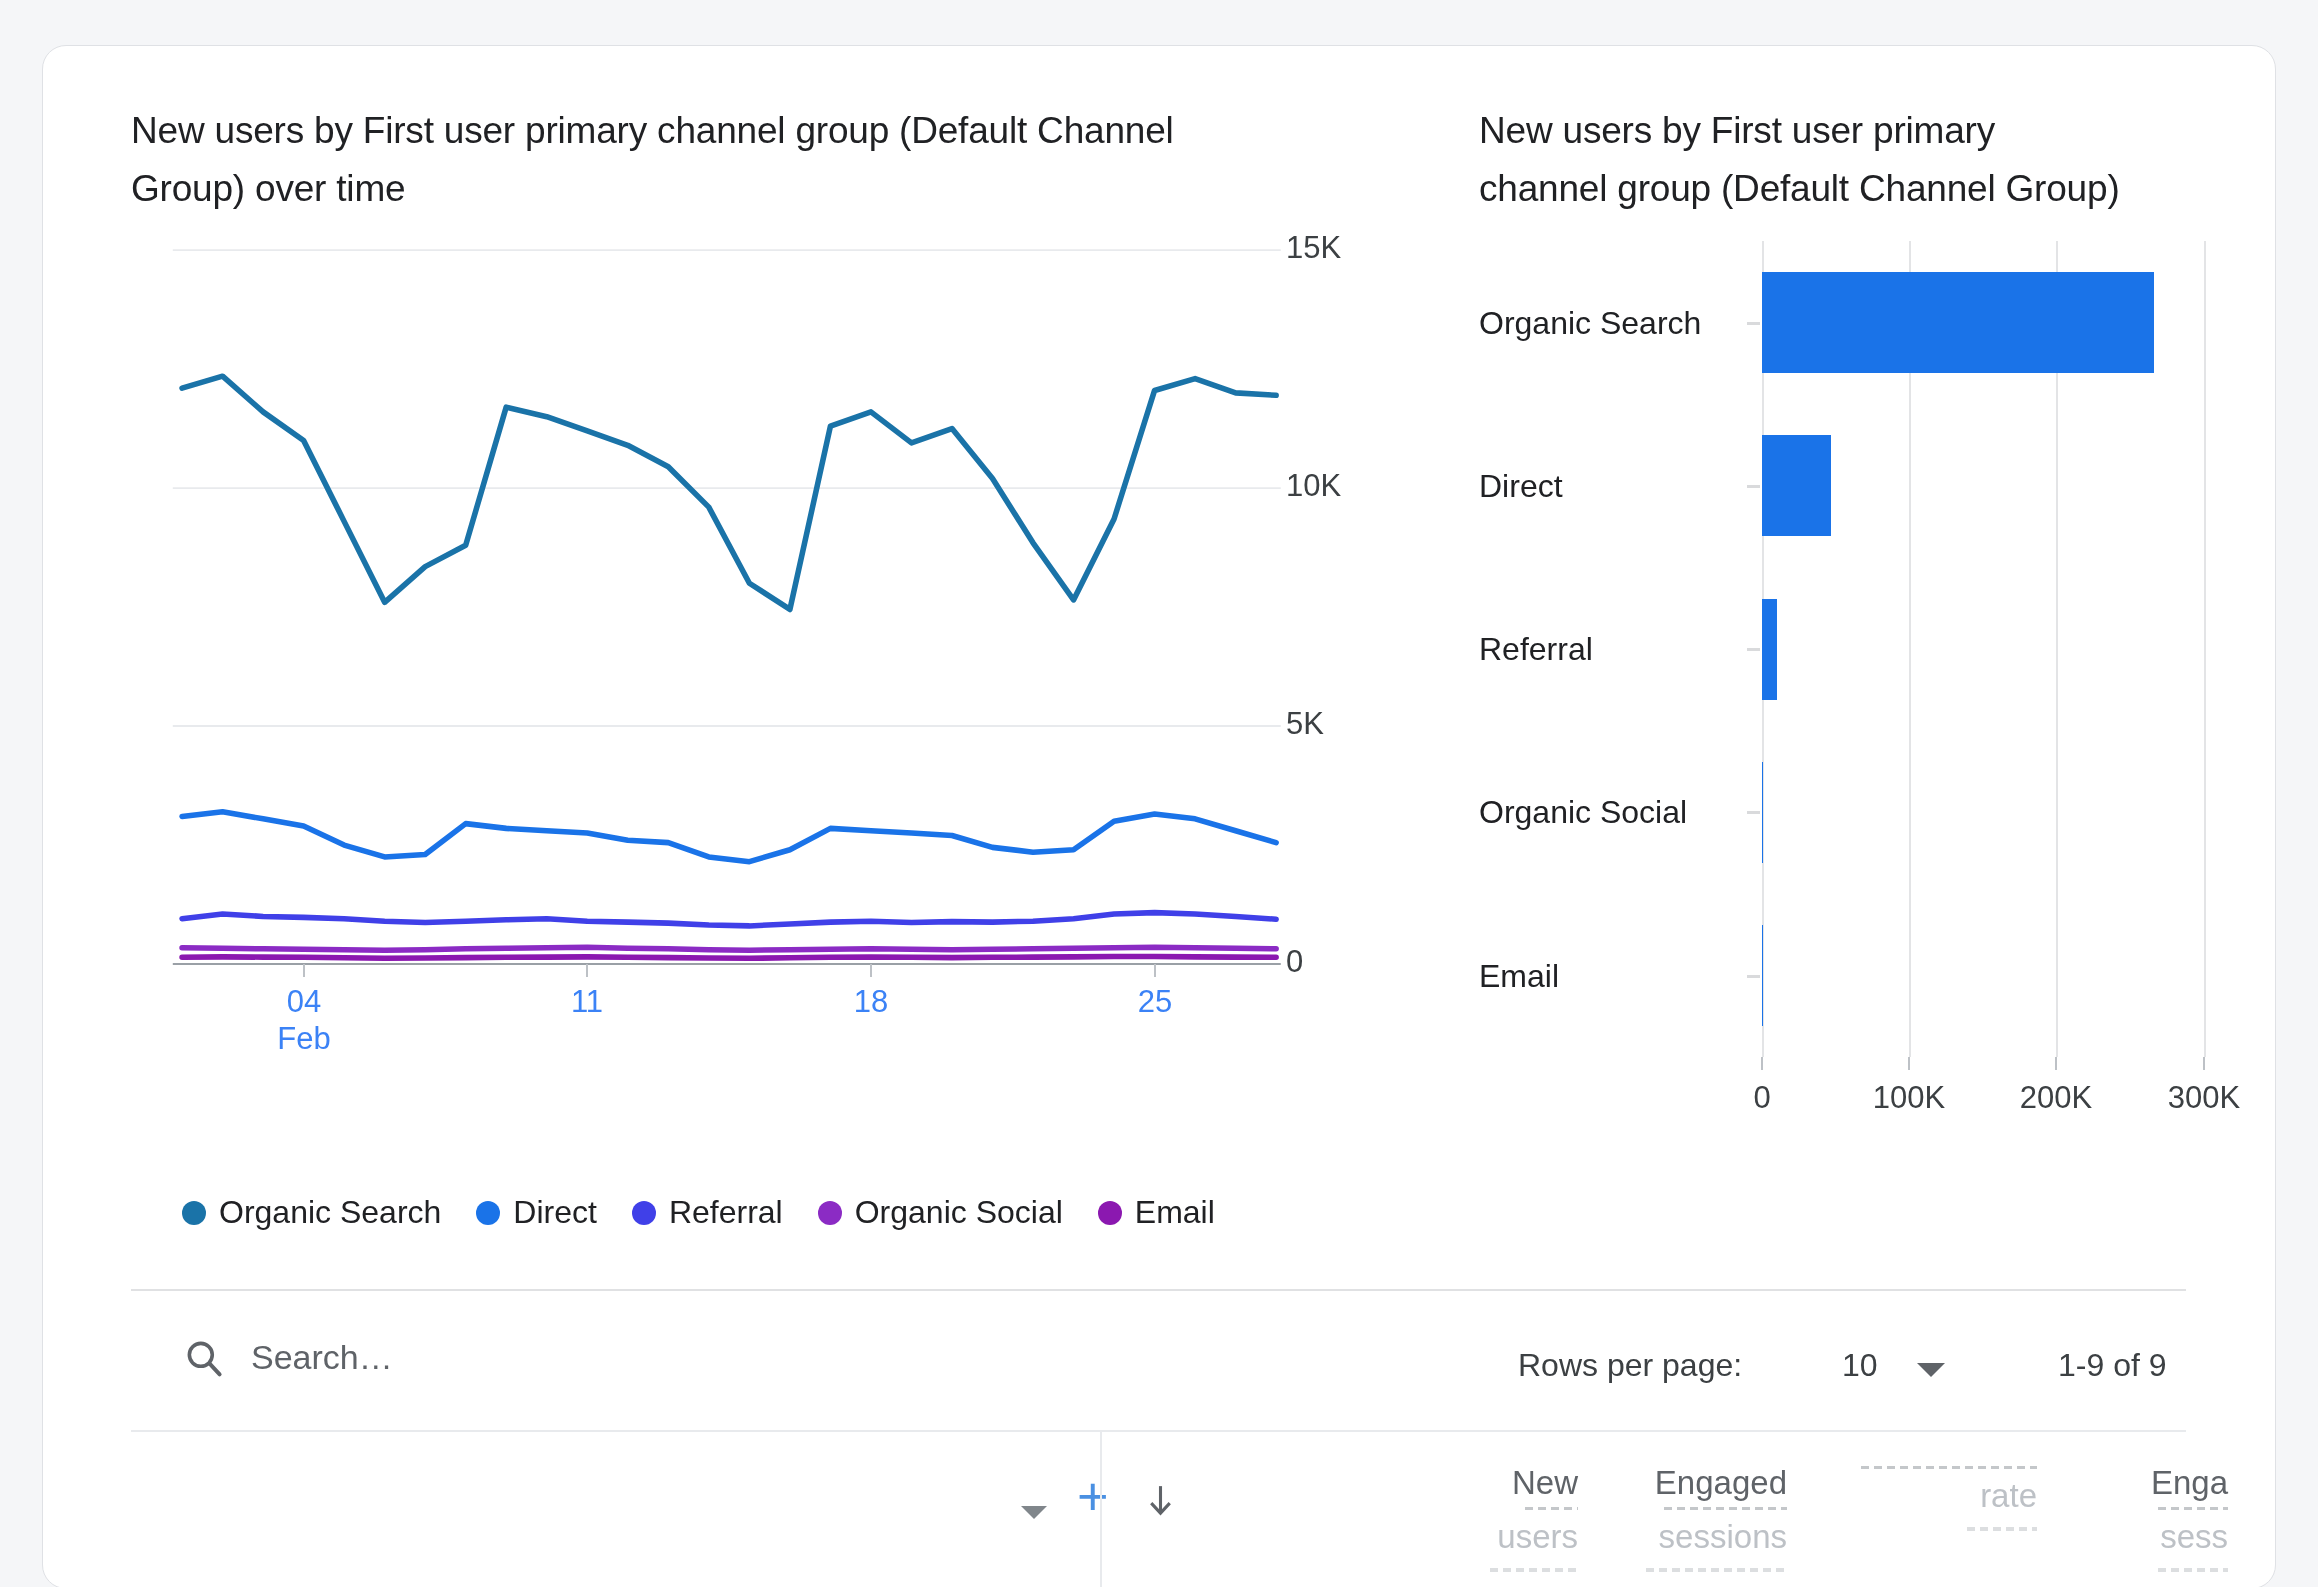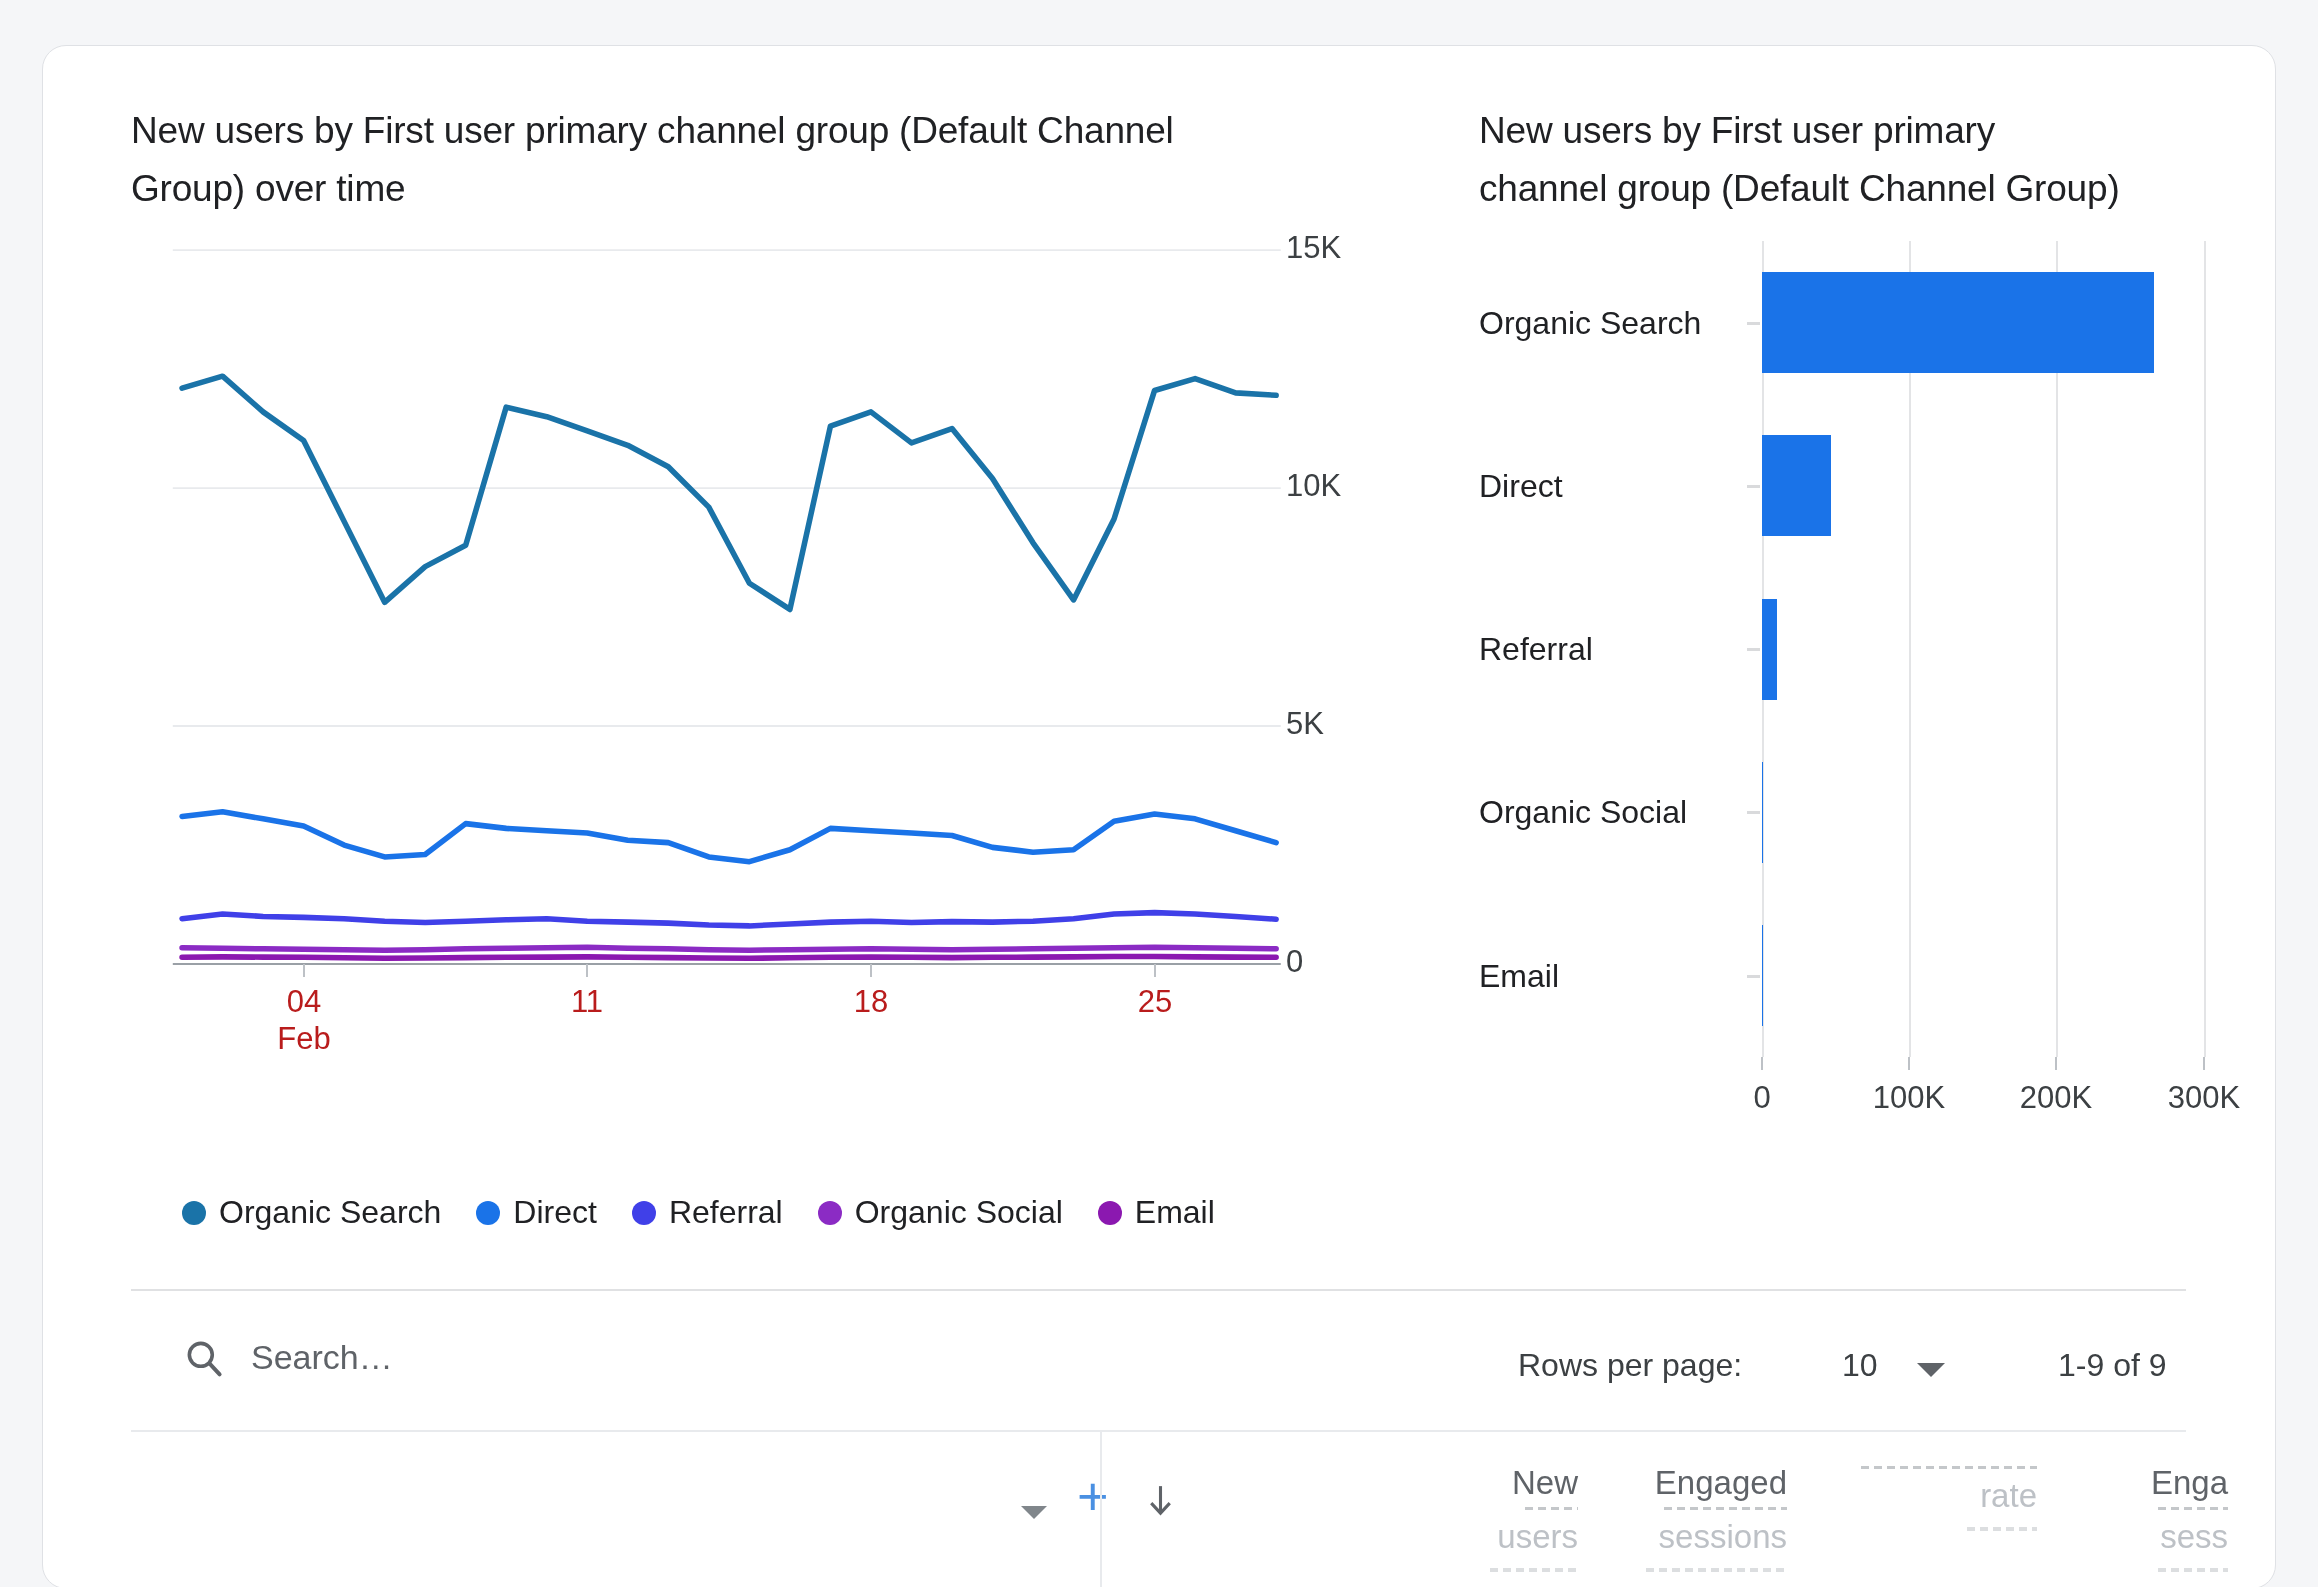--- a/index.html
+++ b/index.html
@@ -34,21 +34,21 @@
   
   .lc-wrap{position:absolute;left:0;top:111px;width:1224px;height:937px;}
   .lc-svg{position:absolute;left:0;top:0;}
   .ylab{
     position:absolute;left:1155px;
     font-size:31px;color:#3c4043;
     text-align:left;white-space:nowrap;
   }
   .xlab{
     position:absolute;
-    font-size:31px;color:#b91c1c;
+    font-size:31px;color:#3b82f6;
     text-align:center;white-space:pre-line;line-height:37px;
   }
   
   .legend{
     position:absolute;left:139px;top:1148px;
     display:flex;align-items:center;gap:0px;
   }
   .lg-item{display:flex;align-items:center;margin-right:35px;}
   .lg-dot{width:24px;height:24px;border-radius:50%;margin-right:13px;flex:none;}
   .lg-txt{font-size:32px;color:#202124;white-space:nowrap;}

